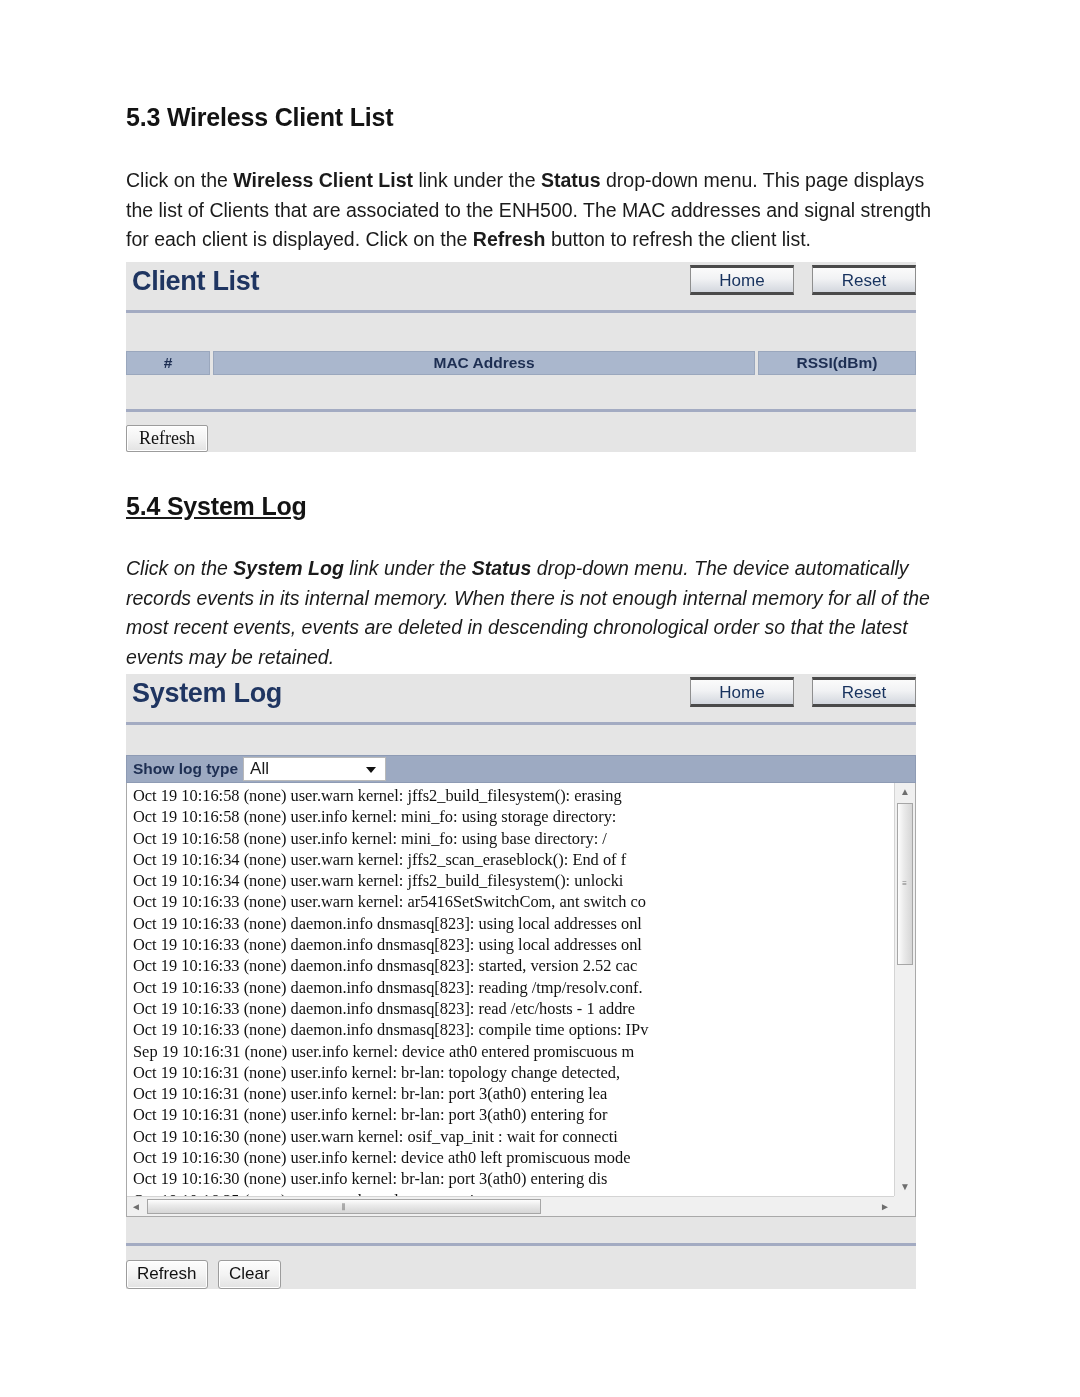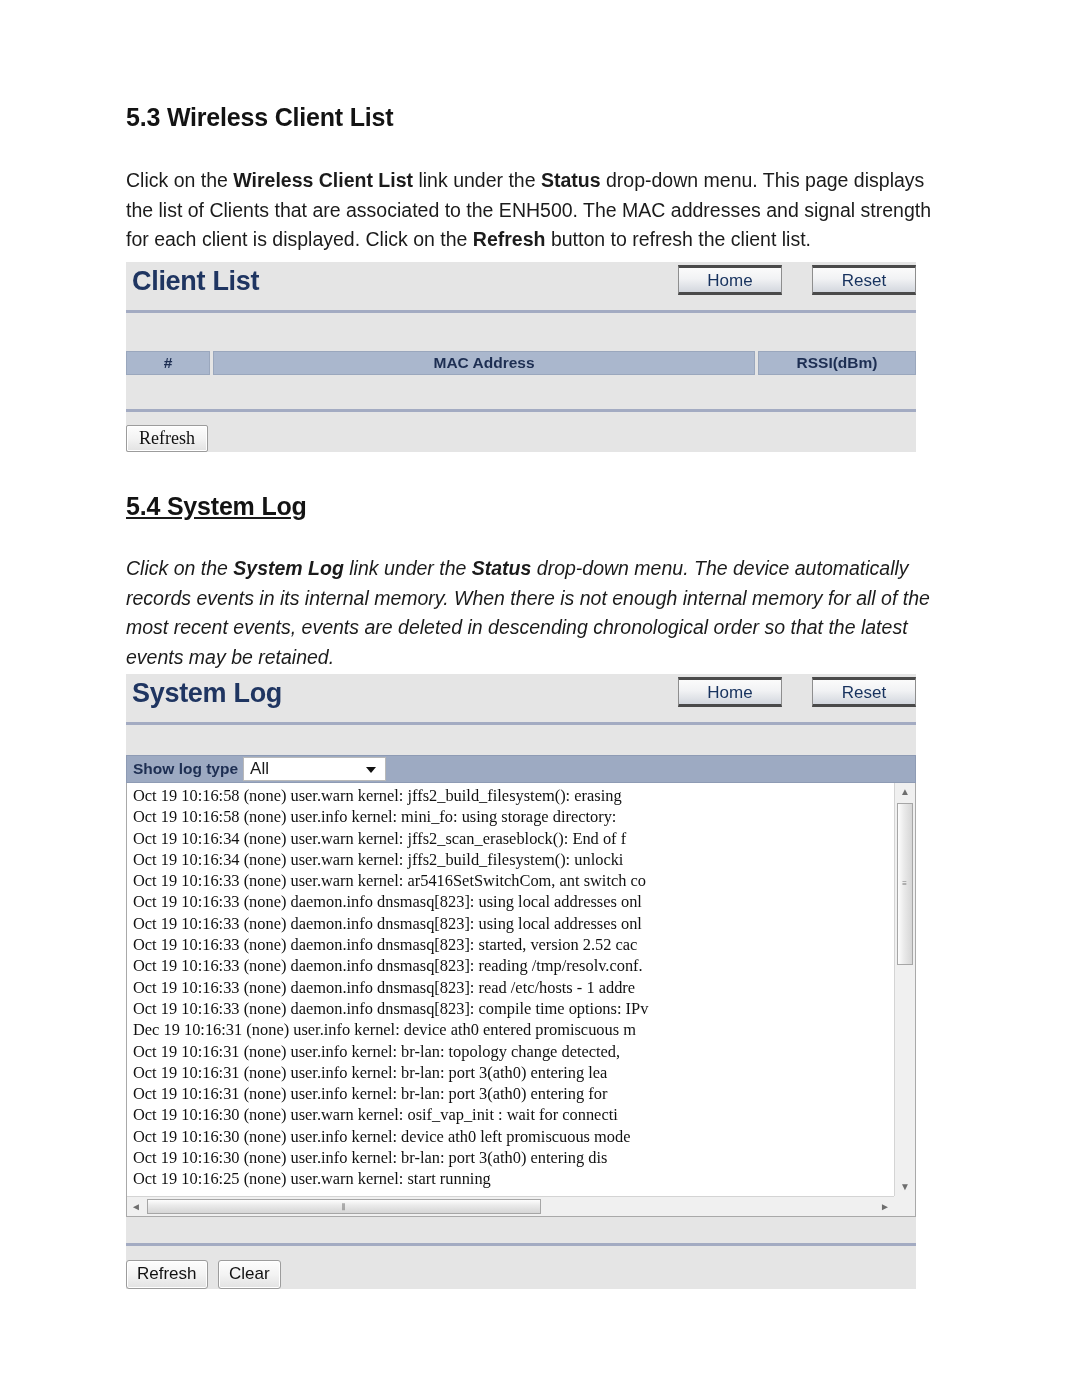--- a/index.html
+++ b/index.html
@@ -62,21 +62,21 @@
     font-weight: bold;
     color: #1f3561;
     letter-spacing: -0.3px;
     white-space: nowrap;
   }
   .ui-btns {
     position: absolute;
     right: 0;
     top: 3px;
     display: flex;
-    gap: 30px;
+    gap: 18px;
   }
   .ui-btn {
     width: 104px;
     height: 30px;
     line-height: 26px;
     text-align: center;
     font-size: 17px;
     color: #17325e;
     border: 1px solid #8e8e8e;
     border-top: 3px solid #4a4a4a;
@@ -347,30 +347,31 @@
       <div class="log-select">
         <span class="sel-val">All</span>
         <span class="sel-arrow"></span>
       </div>
     </div>
 
     <div class="log-box">
       <div class="log-lines" id="log-lines">
           <div class="log-line">Oct 19 10:16:58 (none) user.warn kernel: jffs2_build_filesystem(): erasing</div>
           <div class="log-line">Oct 19 10:16:58 (none) user.info kernel: mini_fo: using storage directory:</div>
+          <div class="log-line">Oct 19 10:16:58 (none) user.info kernel: mini_fo: using base directory: /</div>
           <div class="log-line">Oct 19 10:16:34 (none) user.warn kernel: jffs2_scan_eraseblock(): End of f</div>
           <div class="log-line">Oct 19 10:16:34 (none) user.warn kernel: jffs2_build_filesystem(): unlocki</div>
           <div class="log-line">Oct 19 10:16:33 (none) user.warn kernel: ar5416SetSwitchCom, ant switch co</div>
           <div class="log-line">Oct 19 10:16:33 (none) daemon.info dnsmasq[823]: using local addresses onl</div>
           <div class="log-line">Oct 19 10:16:33 (none) daemon.info dnsmasq[823]: using local addresses onl</div>
           <div class="log-line">Oct 19 10:16:33 (none) daemon.info dnsmasq[823]: started, version 2.52 cac</div>
           <div class="log-line">Oct 19 10:16:33 (none) daemon.info dnsmasq[823]: reading /tmp/resolv.conf.</div>
           <div class="log-line">Oct 19 10:16:33 (none) daemon.info dnsmasq[823]: read /etc/hosts - 1 addre</div>
           <div class="log-line">Oct 19 10:16:33 (none) daemon.info dnsmasq[823]: compile time options: IPv</div>
-          <div class="log-line">Dec 19 10:16:31 (none) user.info kernel: device ath0 entered promiscuous m</div>
+          <div class="log-line">Sep 19 10:16:31 (none) user.info kernel: device ath0 entered promiscuous m</div>
           <div class="log-line">Oct 19 10:16:31 (none) user.info kernel: br-lan: topology change detected,</div>
           <div class="log-line">Oct 19 10:16:31 (none) user.info kernel: br-lan: port 3(ath0) entering lea</div>
           <div class="log-line">Oct 19 10:16:31 (none) user.info kernel: br-lan: port 3(ath0) entering for</div>
           <div class="log-line">Oct 19 10:16:30 (none) user.warn kernel: osif_vap_init : wait for connecti</div>
           <div class="log-line">Oct 19 10:16:30 (none) user.info kernel: device ath0 left promiscuous mode</div>
           <div class="log-line">Oct 19 10:16:30 (none) user.info kernel: br-lan: port 3(ath0) entering dis</div>
           <div class="log-line">Oct 19 10:16:25 (none) user.warn kernel: start running</div>
         </div>
 
       <div class="sb-v">

